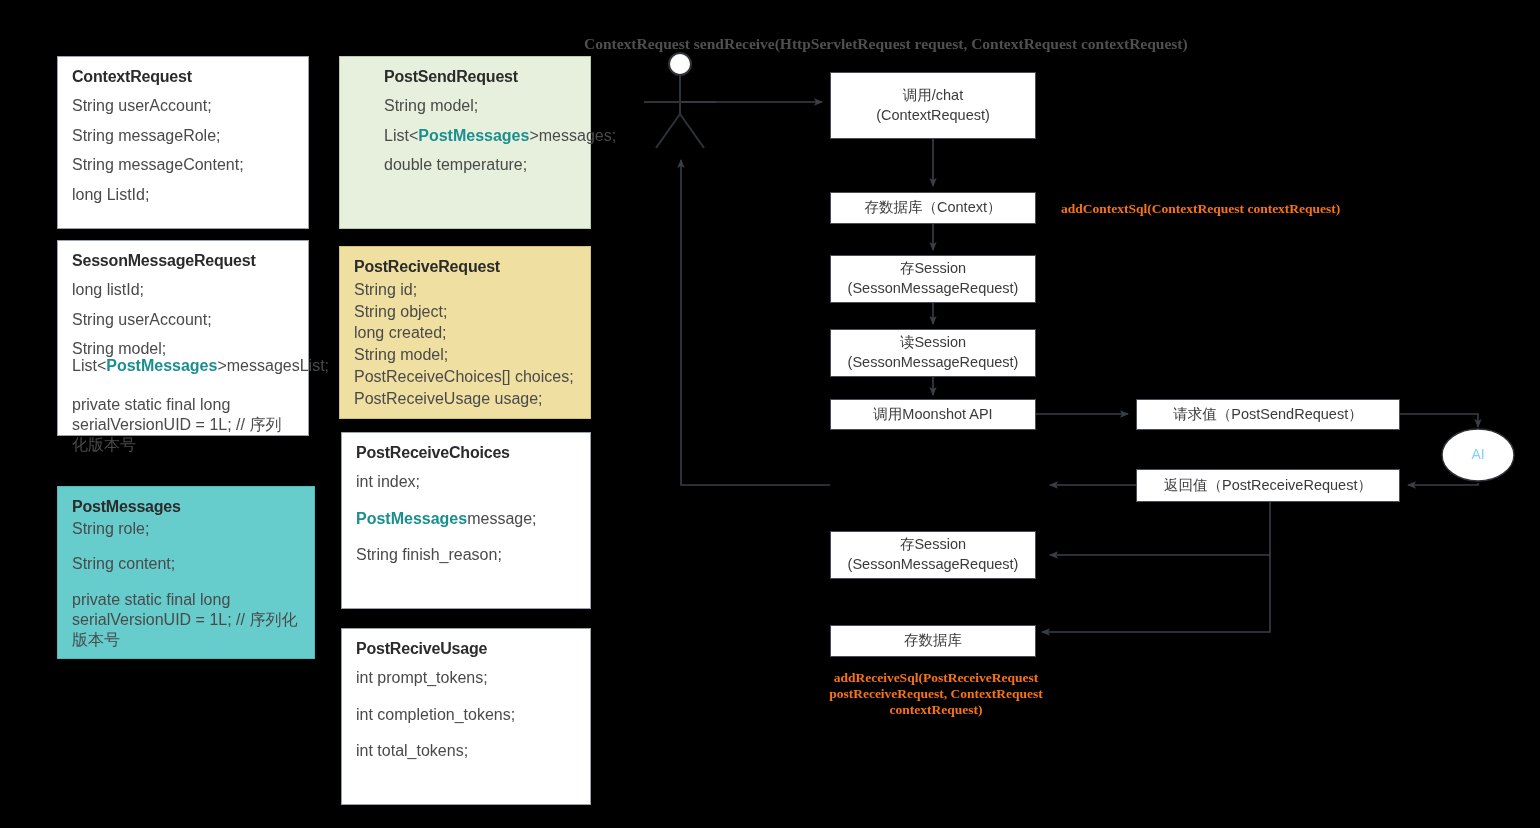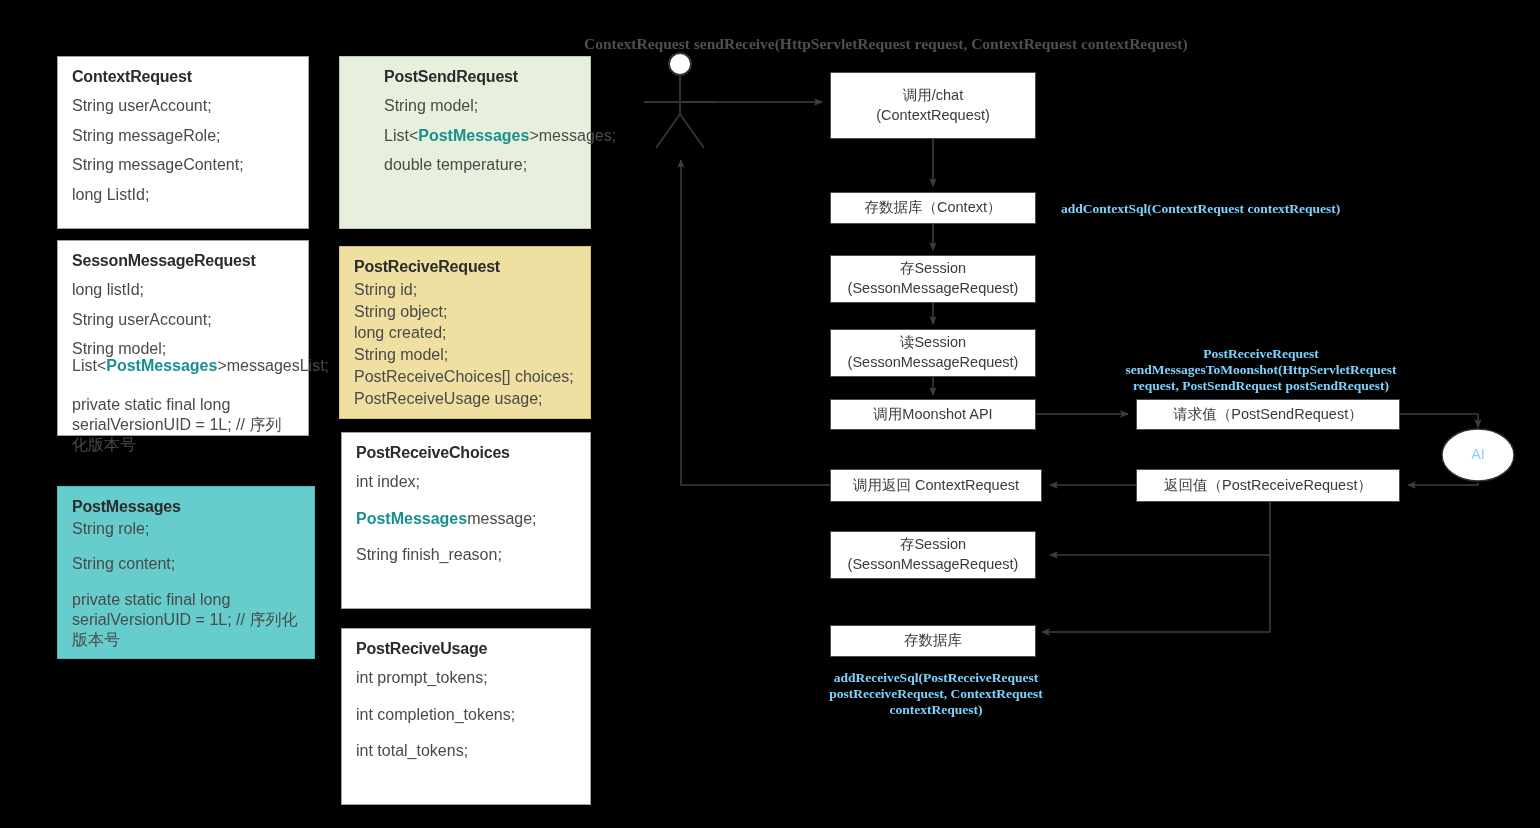--- a/index.html
+++ b/index.html
@@ -60,21 +60,21 @@
     align-items: center;
     justify-content: center;
     text-align: center;
     padding: 2px 6px;
     white-space: pre-line;
   }
 
   
   .anno {
     position: absolute;
-    color: #7dd3fc;
+    color: #f97316;
     font-family: "Liberation Serif", "DejaVu Serif", serif;
     font-weight: bold;
     font-size: 13.5px;
     line-height: 1.2;
     text-align: center;
   }
   .anno.left { text-align: left; }
 
   #flow-title {
     position: absolute;
@@ -211,35 +211,31 @@
 
   <div class="fbox" style="left:830px; top:329px; width:206px; height:48px;text-align:center;">读Session
 (SessonMessageRequest)</div>
 
   <div class="fbox" style="left:830px; top:399px; width:206px; height:31px;">调用Moonshot API</div>
 
   <div class="fbox" style="left:1136px; top:399px; width:264px; height:31px;">请求值（PostSendRequest）</div>
 
   <div class="fbox" style="left:1136px; top:469px; width:264px; height:33px;">返回值（PostReceiveRequest）</div>
 
-  <div class="fbox" style="left:830px; top:469px; width:212px; height:33px;">调用返回  ContextRequest</div>
 
   <div class="fbox" style="left:830px; top:531px; width:206px; height:48px;">存Session
 (SessonMessageRequest)</div>
 
   <div class="fbox" style="left:830px; top:625px; width:206px; height:32px;">存数据库</div>
 
   <svg style="position:absolute; left:1440px; top:427px; width:76px; height:56px;" viewBox="0 0 76 56">
     <ellipse cx="38" cy="28" rx="36" ry="26" fill="#ffffff" stroke="#2e3338" stroke-width="1.4"></ellipse>
   </svg>
   <div class="ai-label" style="left:1440px; top:446px; width:76px; text-align:center;">AI</div>
 
   <div class="anno left" style="left:1061px; top:201px; width:330px;">addContextSql(ContextRequest contextRequest)</div>
 
-  <div class="anno" style="left:1096px; top:346px; width:330px; white-space:pre-line;">PostReceiveRequest
-sendMessagesToMoonshot(HttpServletRequest
-request, PostSendRequest postSendRequest)</div>
 
   <div class="anno" style="left:806px; top:670px; width:260px; white-space:pre-line;">addReceiveSql(PostReceiveRequest
 postReceiveRequest, ContextRequest
 contextRequest)</div>
 
 </div>
 
 </body></html>

